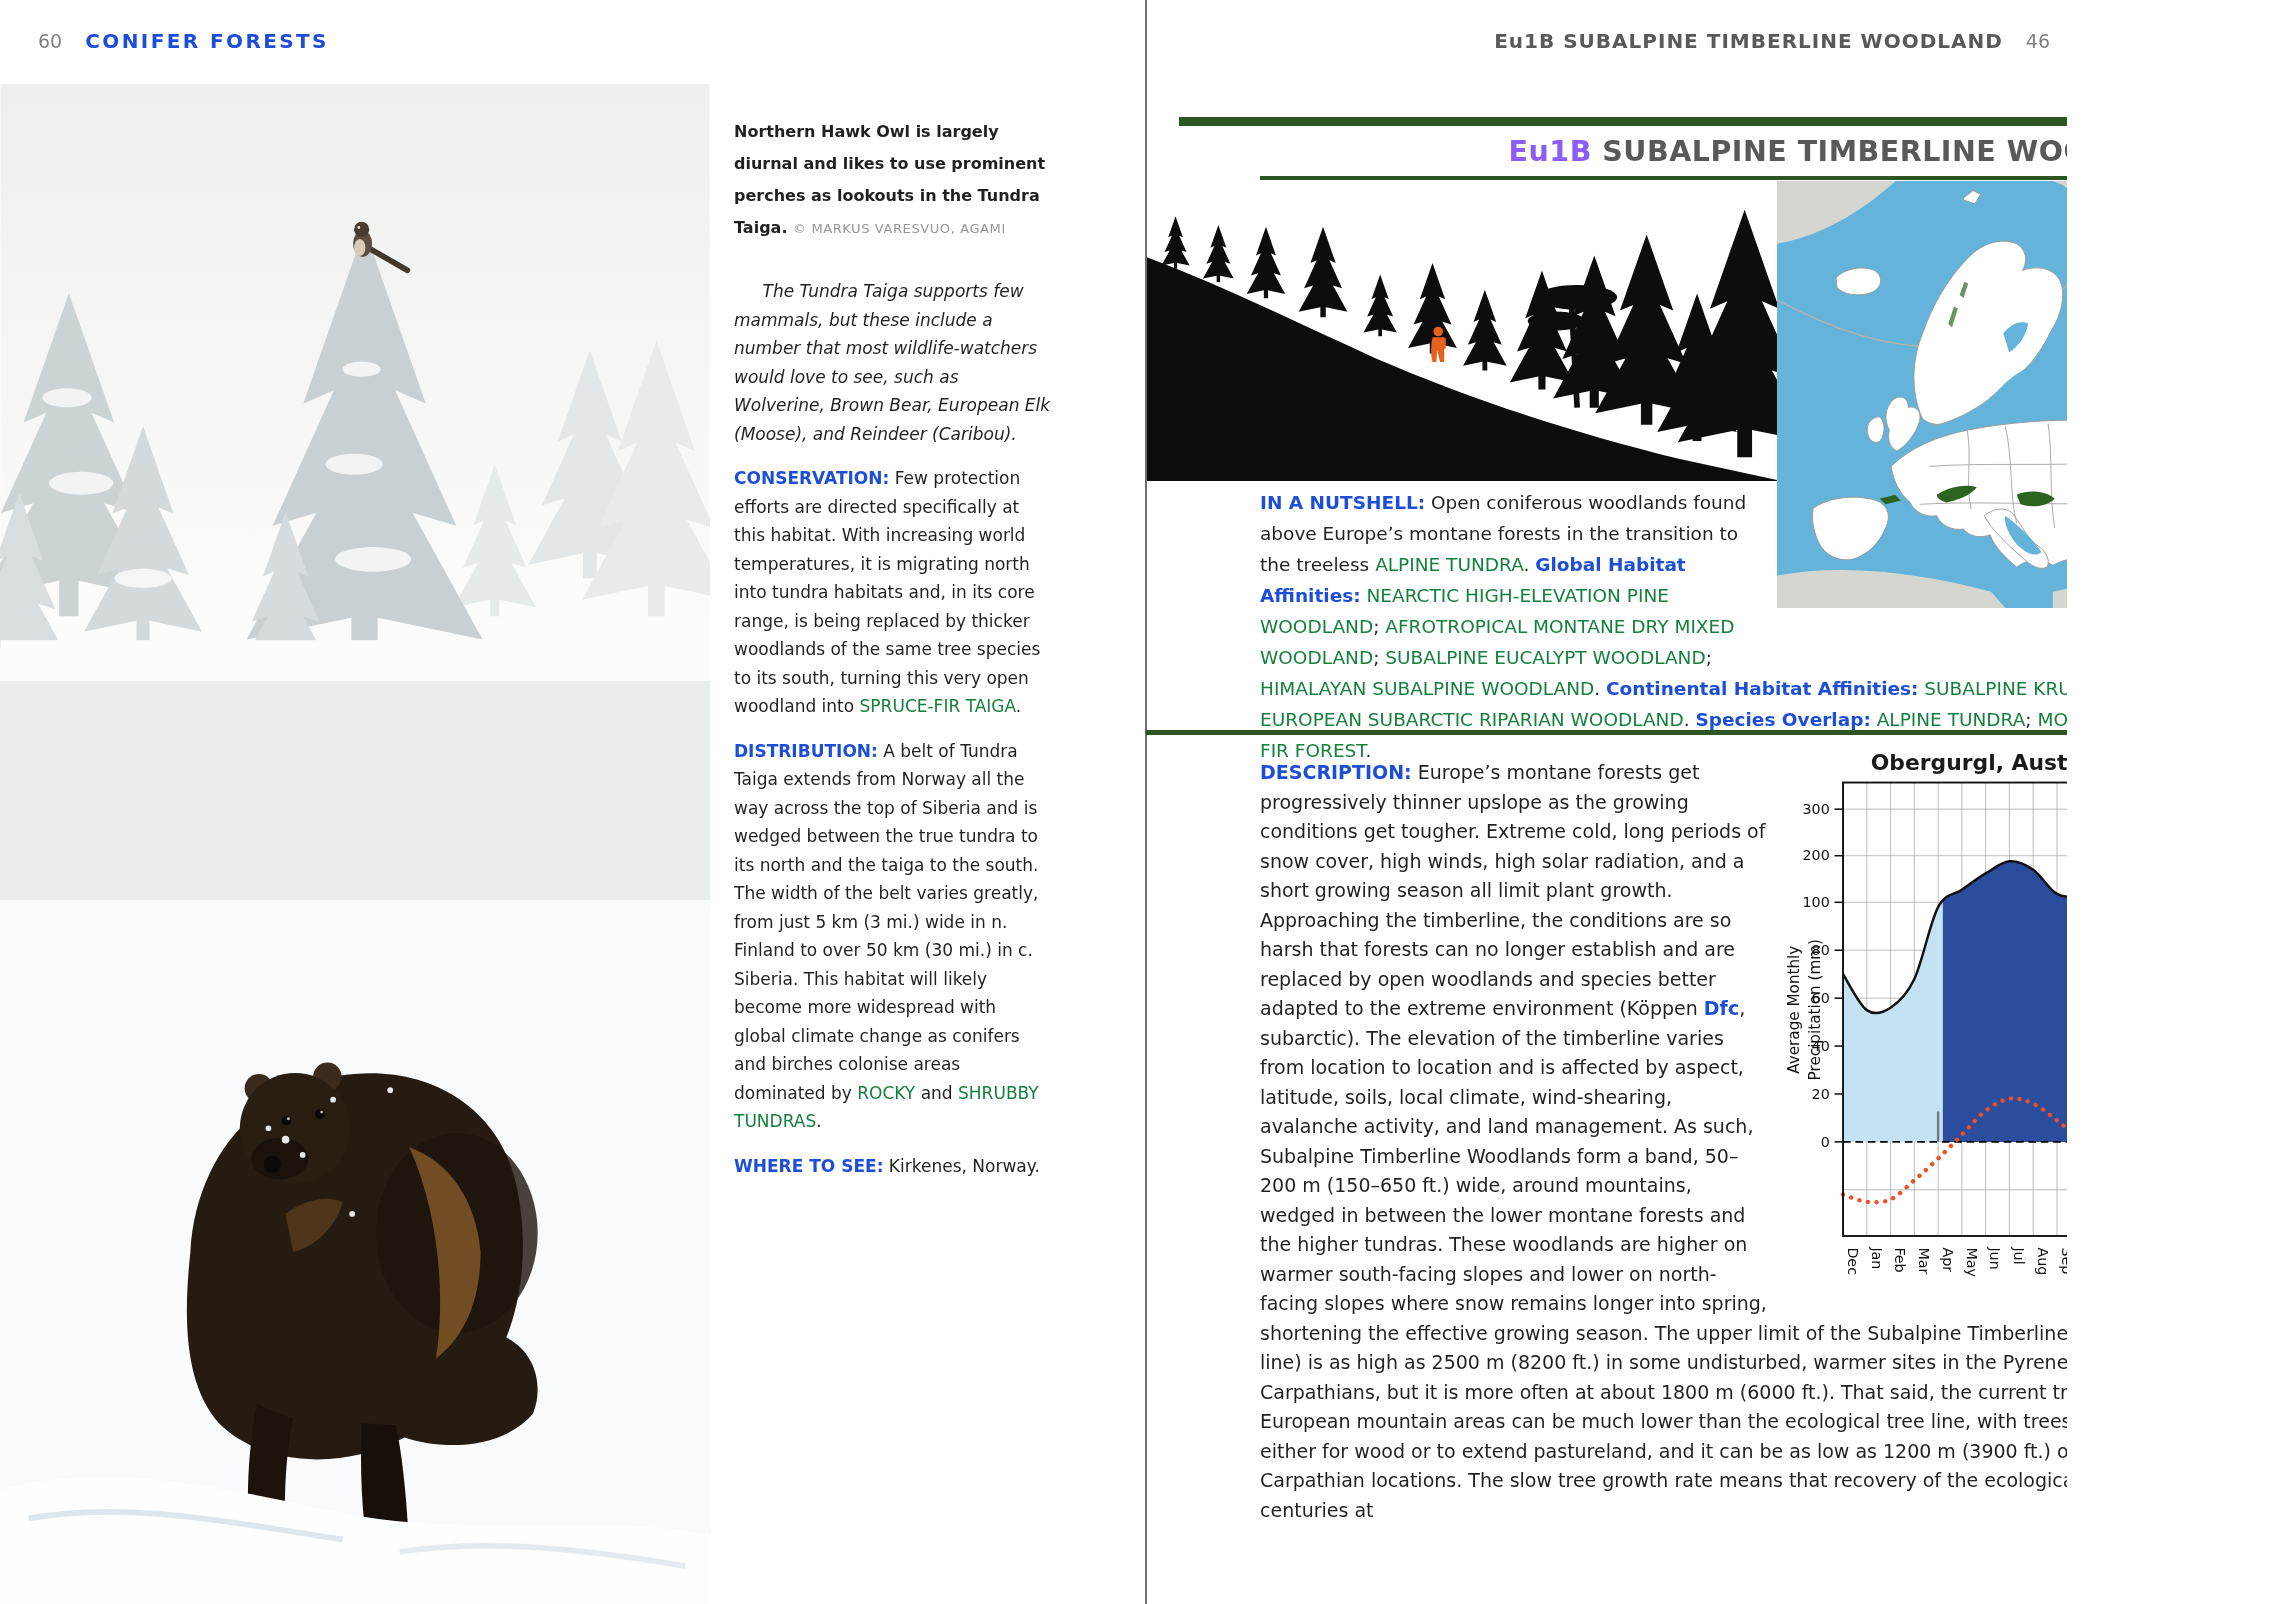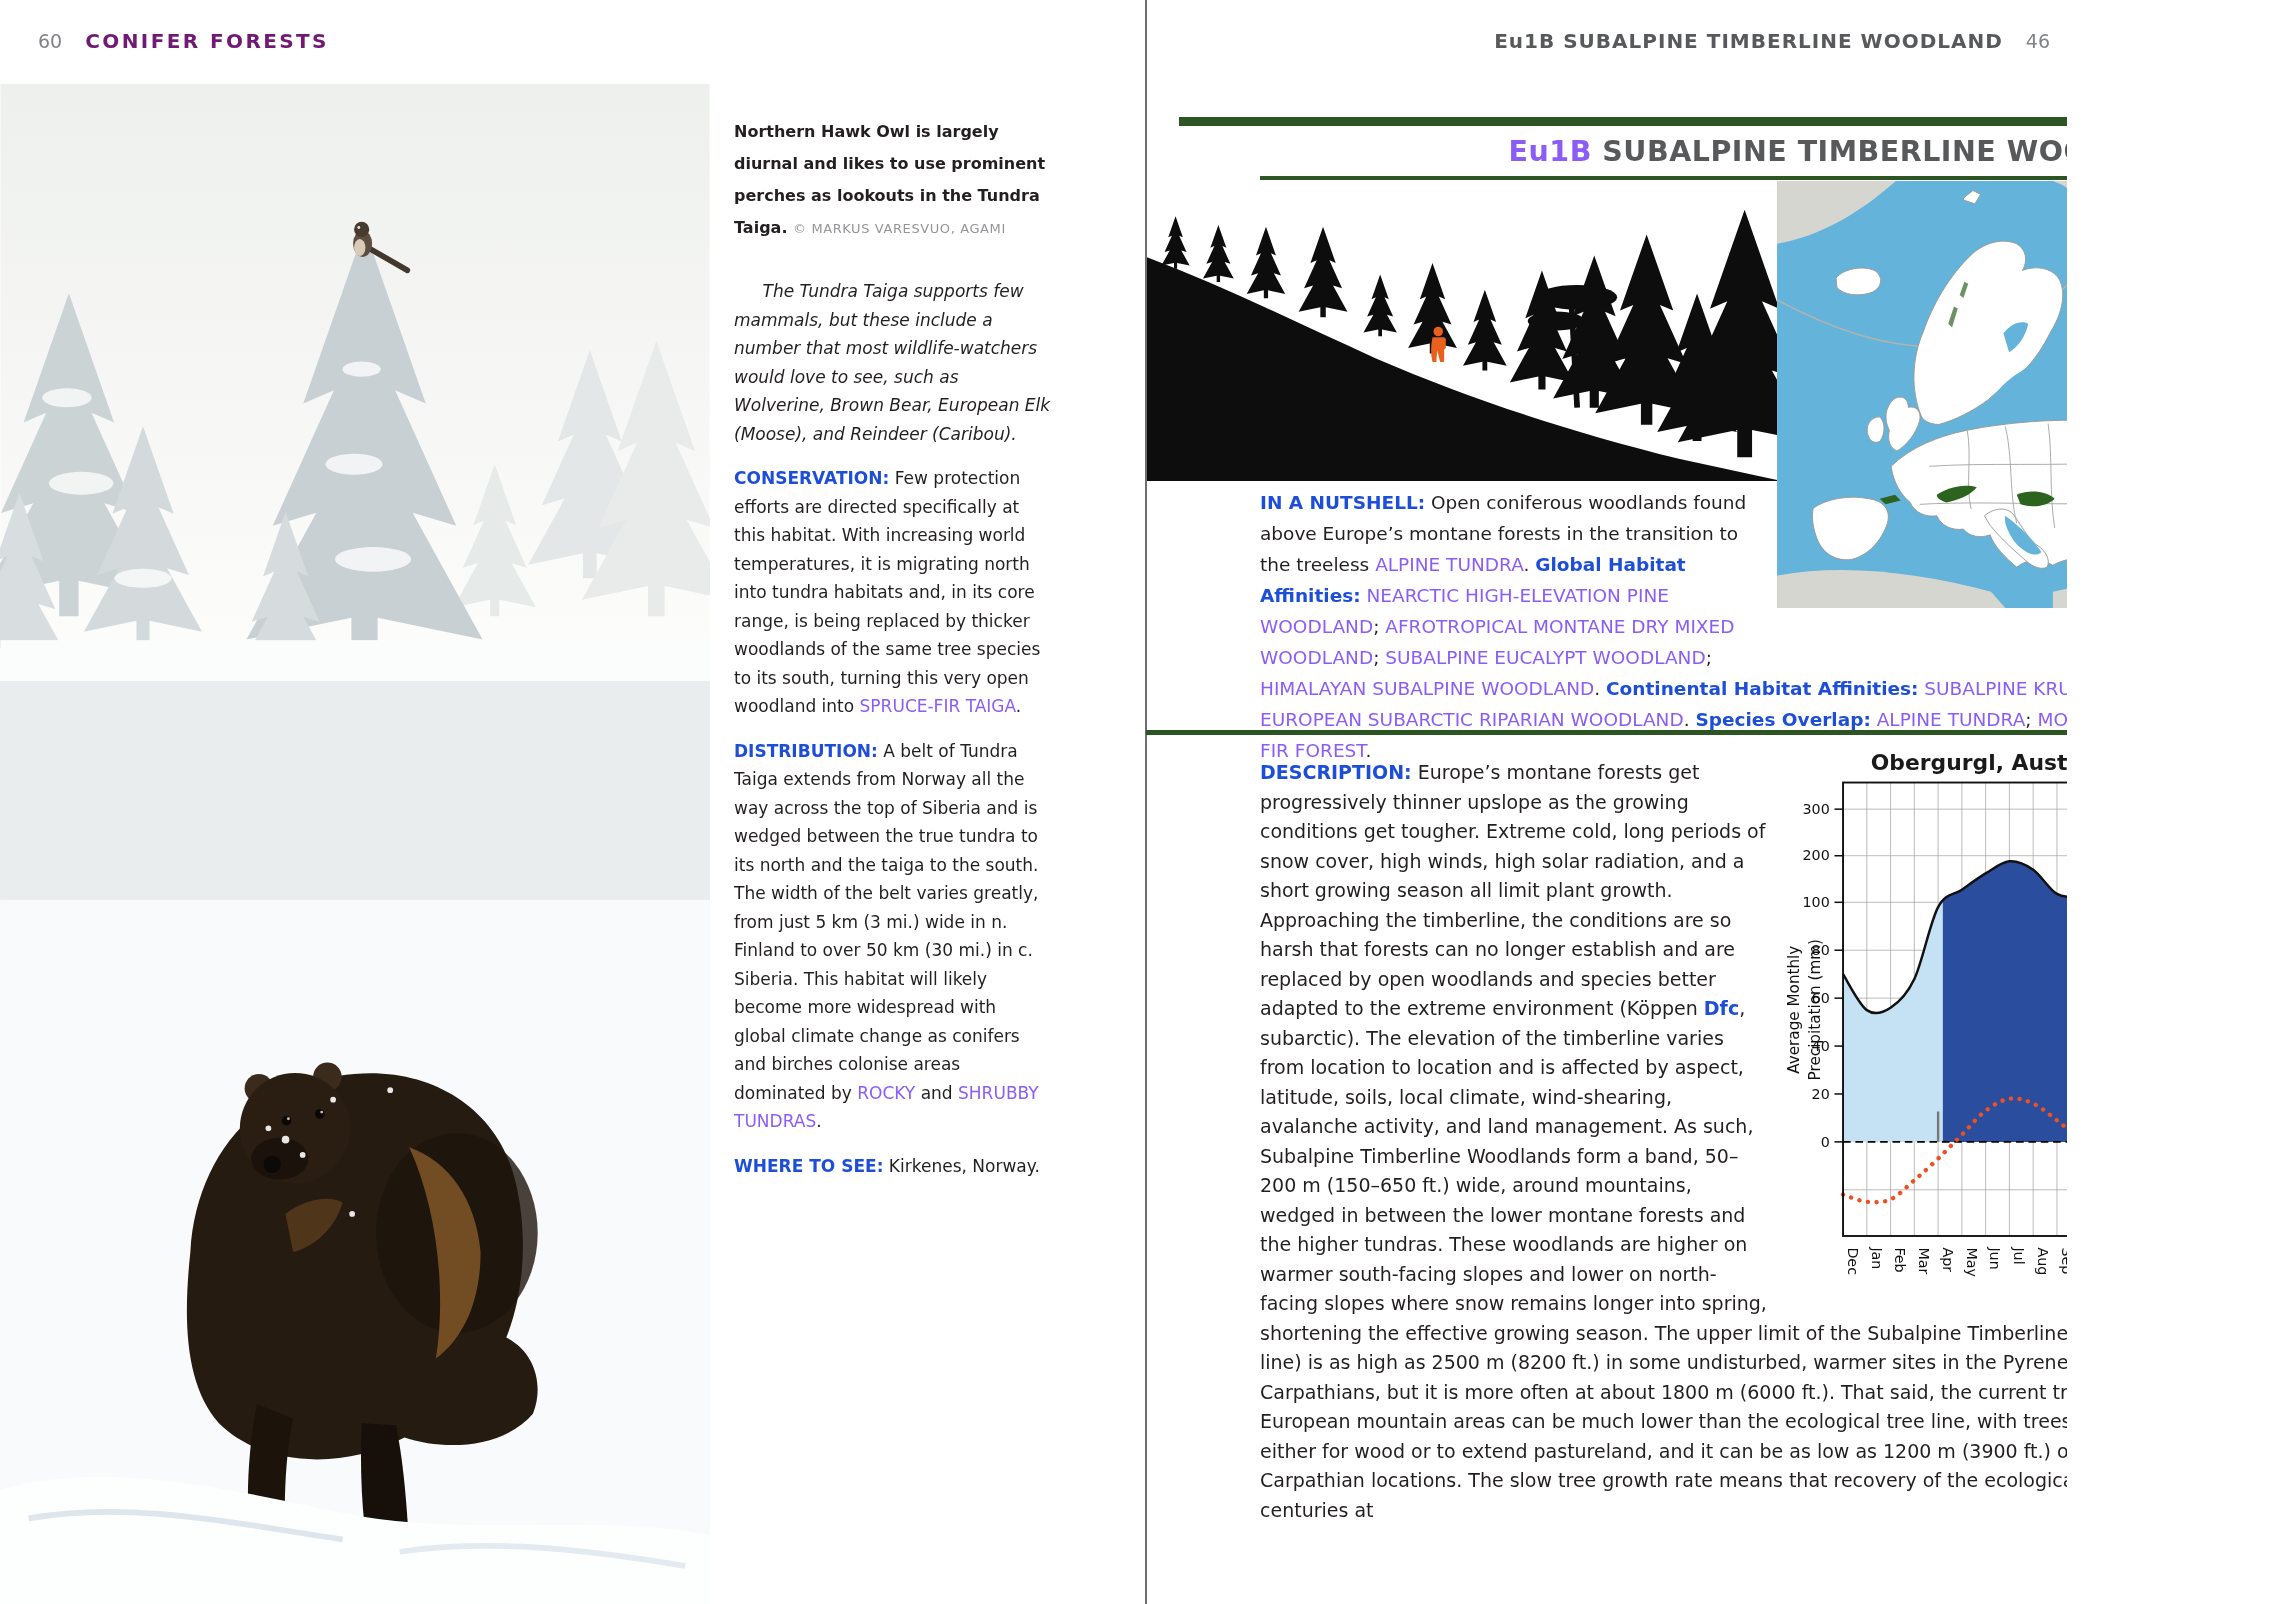--- a/index.html
+++ b/index.html
@@ -2,35 +2,35 @@
 <html style="font-size:15px"><head>
 <meta charset="utf-8">
 <style>
   html,body{margin:0;padding:0;background:#ffffff;}
   .spread{position:relative;width:2067px;height:1605px;background:#fff;overflow:hidden;
           font-family:"DejaVu Sans","Liberation Sans",sans-serif;color:#231f20;}
   
   .lp-header{position:absolute;left:38px;top:28.5px;display:flex;align-items:baseline;gap:23px;}
   .rp-header{position:absolute;right:17px;top:28.5px;display:flex;align-items:baseline;gap:23px;}
   .pagenum{font-size:19px;color:#808285;}
-  .runhead{font-size:20px;font-weight:600;letter-spacing:2.4px;color:#701a75;}
+  .runhead{font-size:20px;font-weight:600;letter-spacing:2.4px;color:#1d4ed8;}
   .runhead-r{font-size:20px;font-weight:700;letter-spacing:1px;color:#58595b;}
   
   .gutter{position:absolute;left:1145px;top:0;width:1.9px;height:1605px;background:#6e6e6e;}
   
   .photo-top{position:absolute;left:0;top:84px;width:710px;height:597px;}
   .photo-bottom{position:absolute;left:0;top:681px;width:710px;height:924px;}
   
   .midcol{position:absolute;left:734px;top:116px;width:318px;font-size:17px;line-height:28.5px;}
   .caption{font-size:16px;line-height:32px;font-weight:700;}
   .credit{font-size:13px;letter-spacing:0.6px;color:#939598;font-weight:400;}
   .midcol p{margin:0 0 16px 0;}
   .indent{text-indent:28.5px;}
   .lbl{font-weight:700;color:#1d4ed8;}
-  .ref{color:#8b5cf6;}
+  .ref{color:#15803d;}
   .cap2{margin-top:57px;}
   
   .rule-top{position:absolute;left:1179px;top:117px;width:1110px;height:8.6px;background:#2d5524;}
   .pennant{position:absolute;left:2236px;top:117px;width:53px;height:88px;background:#2d5524;
            clip-path:polygon(0 0,100% 0,100% 71%,50% 100%,0 71%);}
   .hab-title{position:absolute;left:1260px;top:135px;width:942px;text-align:right;
              font-size:28.5px;font-weight:700;letter-spacing:0.5px;color:#58595b;}
   .hab-code{color:#8b5cf6;}
   .title-underline{position:absolute;left:1260px;top:176px;width:970px;height:3.8px;background:#2d5524;}
   .banner{position:absolute;left:1147px;top:183px;width:630px;height:298px;}

